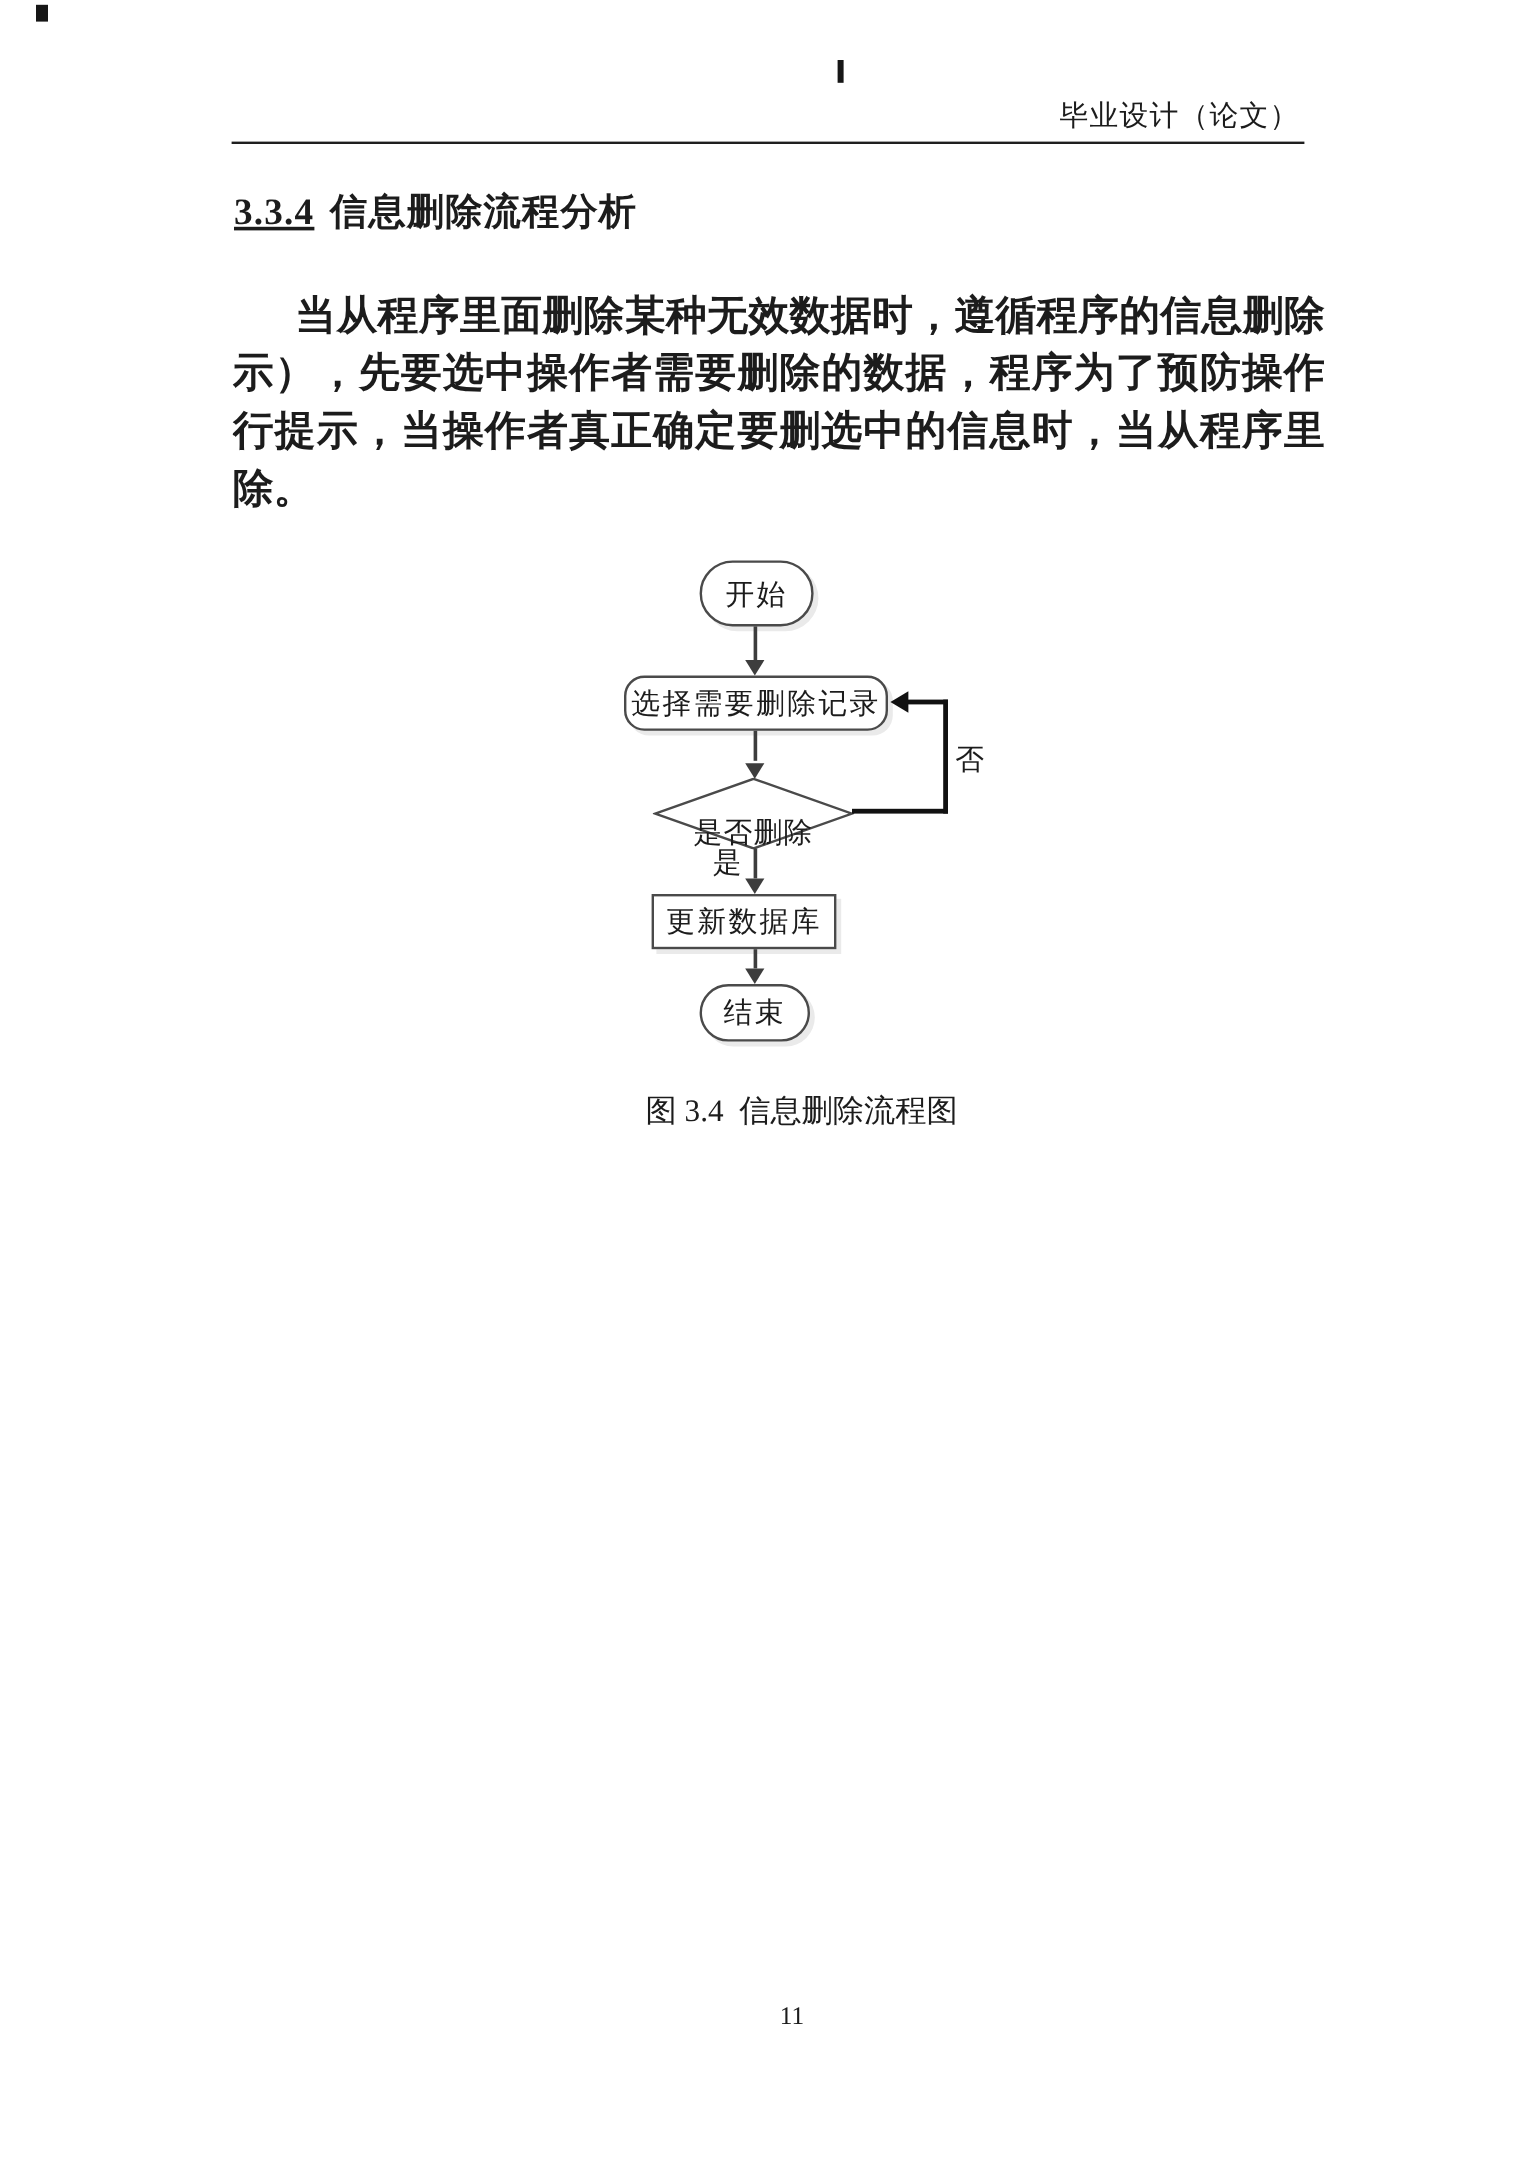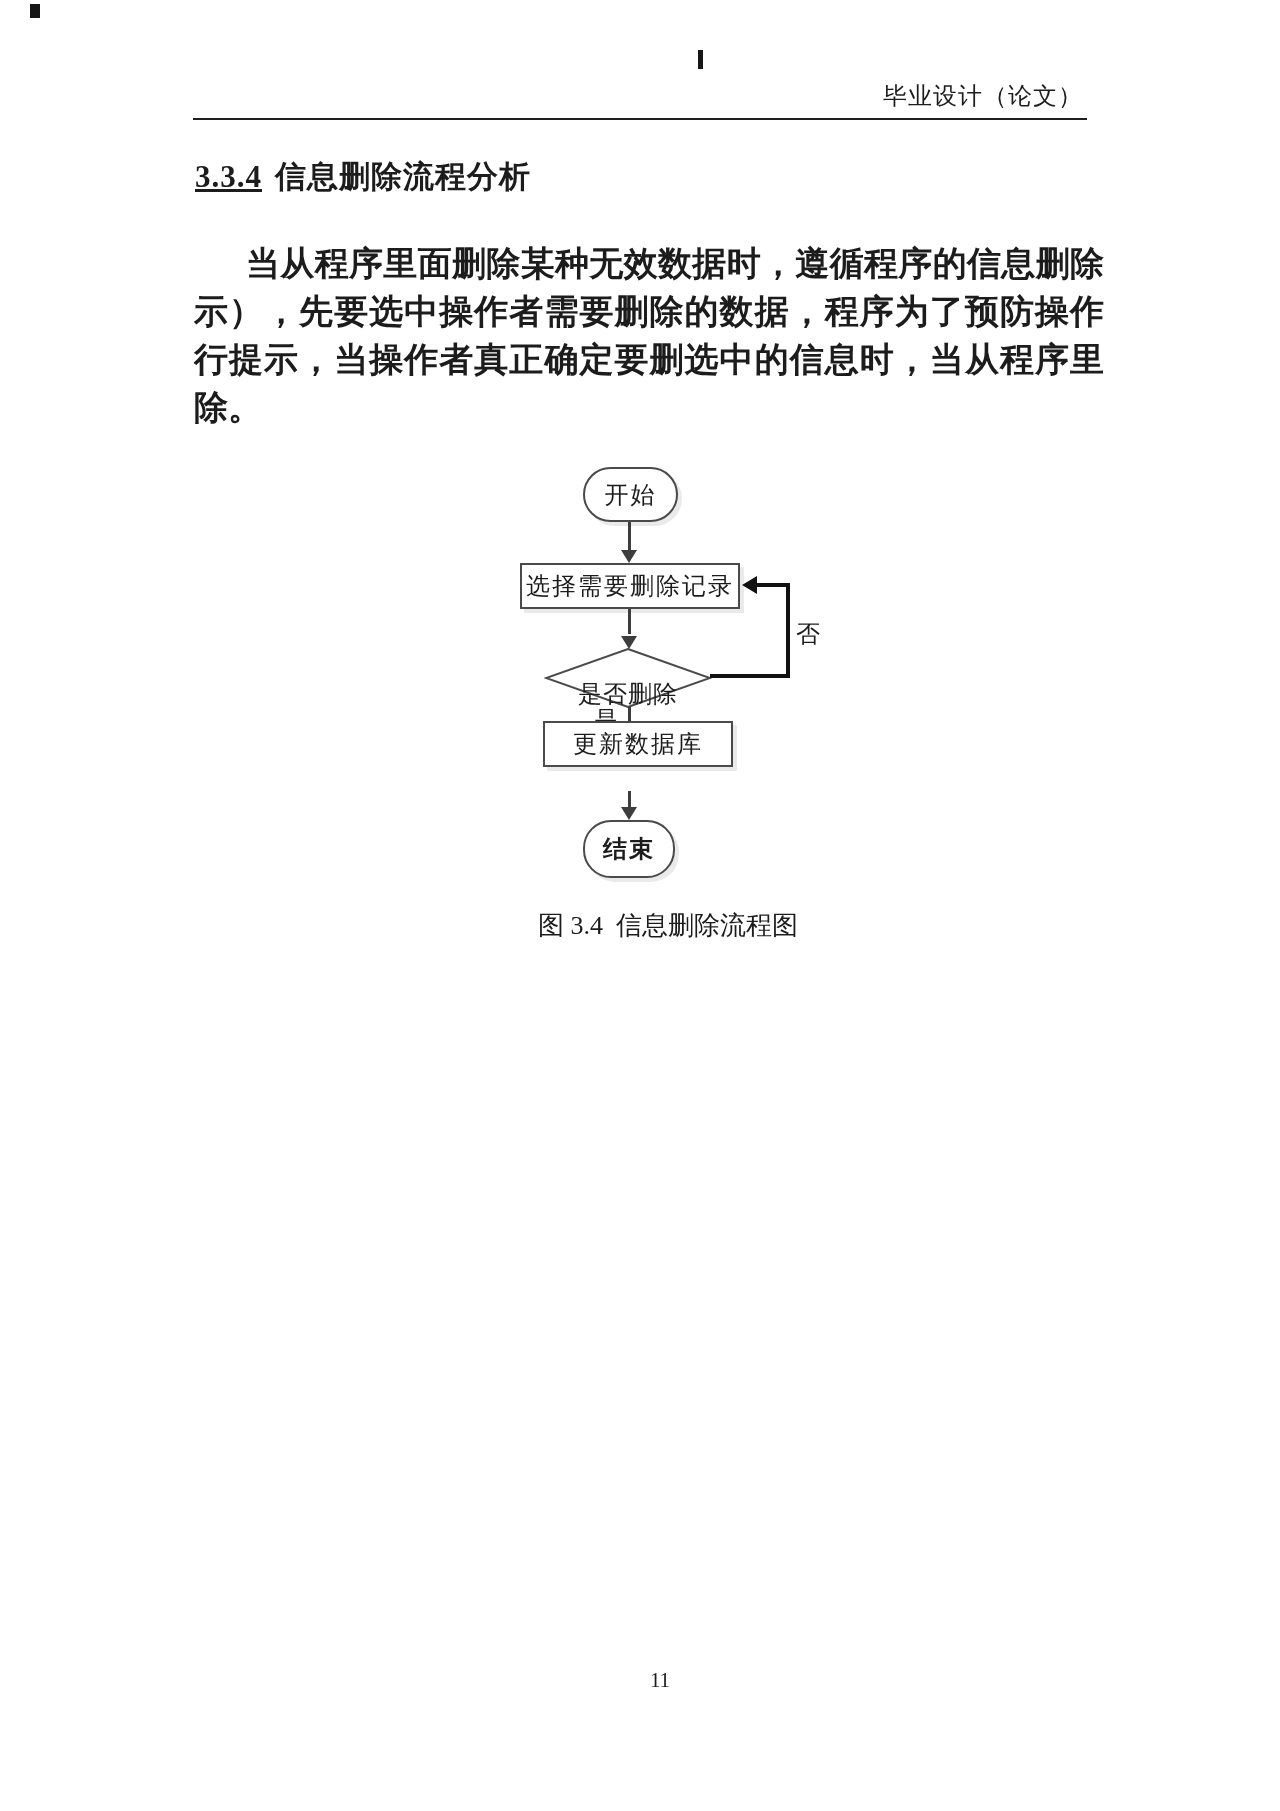--- a/index.html
+++ b/index.html
@@ -29,23 +29,23 @@
 
   
   .shape {
     position:absolute; display:flex; align-items:center; justify-content:center;
     font-size:24px; letter-spacing:2px; background:#ffffff;
     border:2px solid #4a4a4a; box-sizing:border-box;
     box-shadow:4px 4px 0 #eaeaea;
   }
   .terminator { border-radius:28px; }
   #start { left:583px; top:467px; width:95px;  height:55px; }
-  #rect1 { left:520px; top:563px; width:220px; height:46px; }
-  #rect2 { left:543px; top:721px; width:190px; height:46px; }
-  #end   { left:583px; top:820px; width:92px;  height:58px;font-weight:bold; }
+  #rect1 { left:520px; top:563px; width:220px; height:46px;border-radius:17px; }
+  #rect2 { left:543px; top:745px; width:154px; height:46px; }
+  #end   { left:583px; top:820px; width:92px;  height:48px; }
 
   .diamond-wrap { position:absolute; left:544px; top:648px; width:168px; height:60px; }
   .diamond-label {
     position:absolute; left:0; top:16px; width:168px; height:60px;
     display:flex; align-items:center; justify-content:center;
     font-size:24px; letter-spacing:1px;
   }
 
   
   .stem { position:absolute; width:3px; background:#3d3d3d; }

